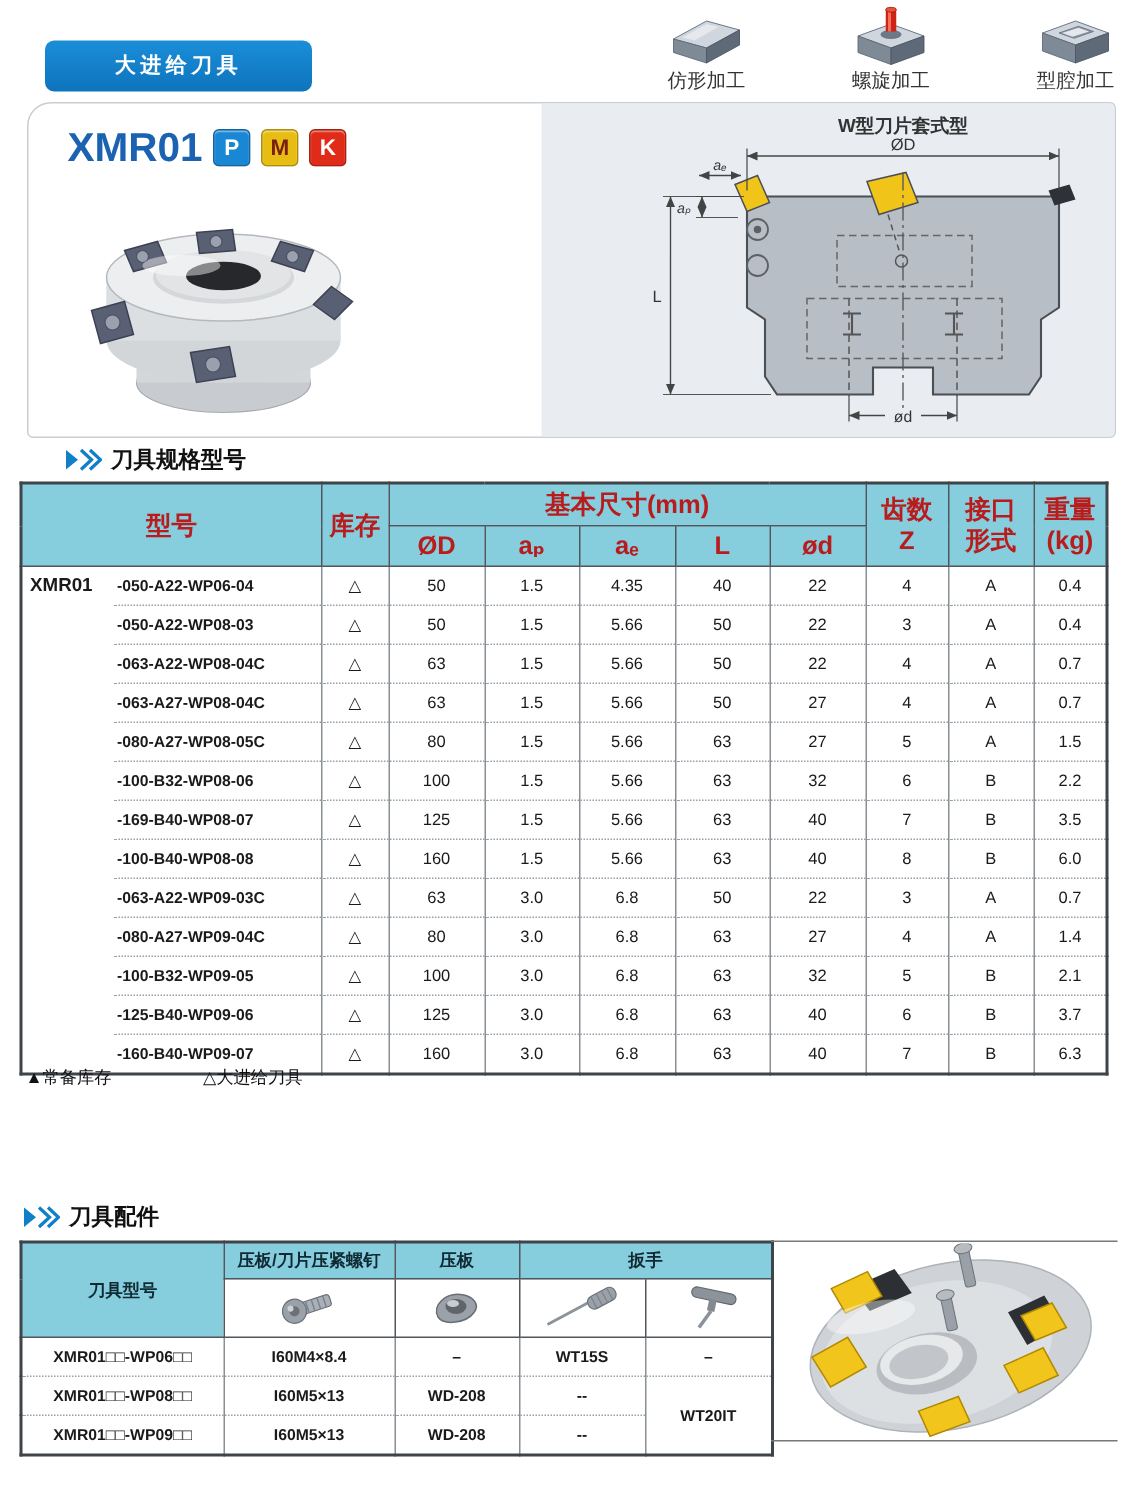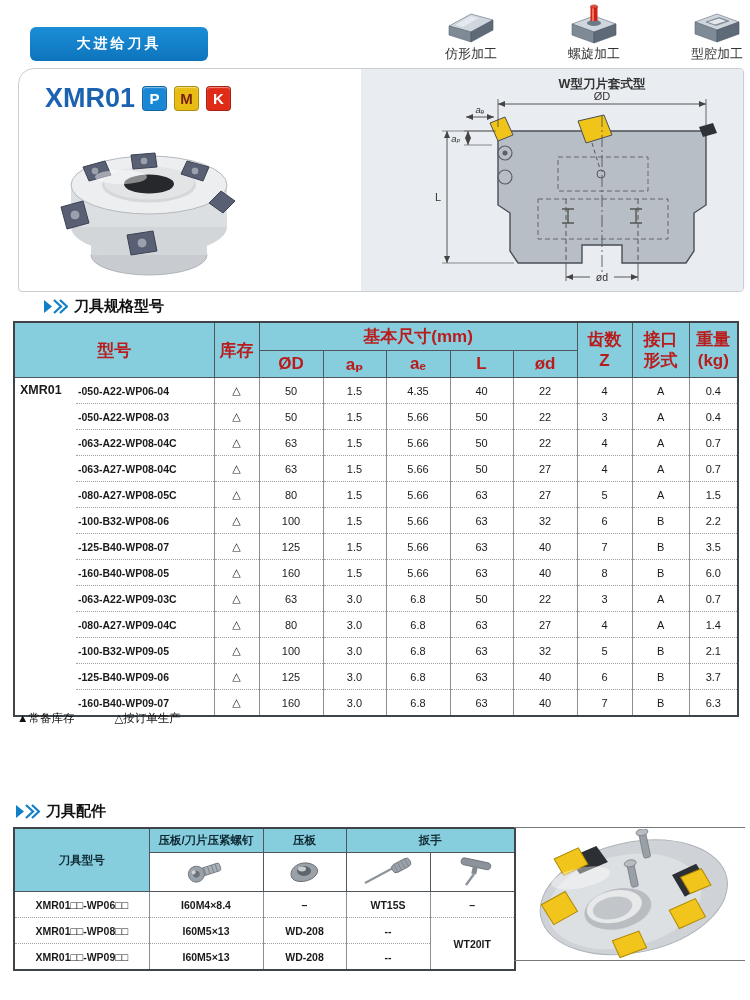--- a/index.html
+++ b/index.html
@@ -35,21 +35,21 @@
   .spec th{background:#86cdde;border:1px solid #4f565c;font-size:17px;font-weight:bold;padding:1px;color:#b91c1c;}
   .spec thead tr:nth-child(1) th{height:25px;}
   .spec thead tr:nth-child(2) th{height:24px;}
   .spec td{border-left:1px solid #8a8f94;border-right:1px solid #8a8f94;border-top:1px dotted #9aa0a5;
            font-size:11px;height:25px;text-align:center;padding:0 2px;}
   .spec tbody tr:first-child td{border-top:none;}
   .spec td.brand{border-right:none;vertical-align:top;text-align:left;font-weight:bold;font-size:12.5px;padding:5px 0 0 5px;}
   .spec td.model{border-left:none;text-align:left;font-weight:bold;font-size:10.5px;padding-left:2px;white-space:nowrap;}
   .th2l div{line-height:1.25;}
 
-  .footnote{font-size:11.5px;color:#111;display:flex;gap:40px;}
+  .footnote{font-size:11.5px;color:#111;display:flex;gap:61px;}
 
   
   .acc{width:501px;border:2px solid #3f4449;}
   .acc th{border:1px solid #4f565c;font-size:11.5px;font-weight:bold;padding:1px;}
   .acc th.cy{background:#86cdde;color:#102a33;}
   .acc th.img{background:#fff;height:36px;}
   .acc thead tr:first-child th{height:21px;}
   .acc td{border-left:1px solid #8a8f94;border-right:1px solid #8a8f94;border-top:1px dotted #9aa0a5;
           font-size:10.5px;height:25px;text-align:center;padding:0 1px;font-weight:bold;white-space:nowrap;}
   .acc tbody tr:first-child td{border-top:none;}
@@ -311,33 +311,33 @@
         <td class="">100</td>
         <td class="">1.5</td>
         <td class="">5.66</td>
         <td class="">63</td>
         <td class="">32</td>
         <td class="">6</td>
         <td class="">B</td>
         <td class="">2.2</td>
       </tr>
       <tr>
-        <td class="model">-125-B40-WP08-07</td>
+        <td class="model">-169-B40-WP08-07</td>
         <td class="">△</td>
         <td class="">125</td>
         <td class="">1.5</td>
         <td class="">5.66</td>
         <td class="">63</td>
         <td class="">40</td>
         <td class="">7</td>
         <td class="">B</td>
         <td class="">3.5</td>
       </tr>
       <tr>
-        <td class="model">-160-B40-WP08-05</td>
+        <td class="model">-100-B40-WP08-08</td>
         <td class="">△</td>
         <td class="">160</td>
         <td class="">1.5</td>
         <td class="">5.66</td>
         <td class="">63</td>
         <td class="">40</td>
         <td class="">8</td>
         <td class="">B</td>
         <td class="">6.0</td>
       </tr>
@@ -399,21 +399,21 @@
         <td class="">40</td>
         <td class="">7</td>
         <td class="">B</td>
         <td class="">6.3</td>
       </tr>
     </tbody>
 </table>
 
 <div class="abs footnote" style="left:17px;top:711px;">
   <span>▲常备库存</span>
-  <span>△按订单生产</span>
+  <span>△大进给刀具</span>
 </div>
 
 <div class="abs sect" style="left:16px;top:802px;">
   <svg width="24" height="15" viewBox="0 0 24 15">
     <polygon points="0,1 8,7.5 0,14" fill="#0e7fc8"></polygon>
     <path d="M10,1 L17,7.5 L10,14" stroke="#0e7fc8" stroke-width="2.2" fill="none"></path>
     <path d="M16,1 L23,7.5 L16,14" stroke="#0e7fc8" stroke-width="2.2" fill="none"></path>
   </svg>
   <span>刀具配件</span>
 </div>

